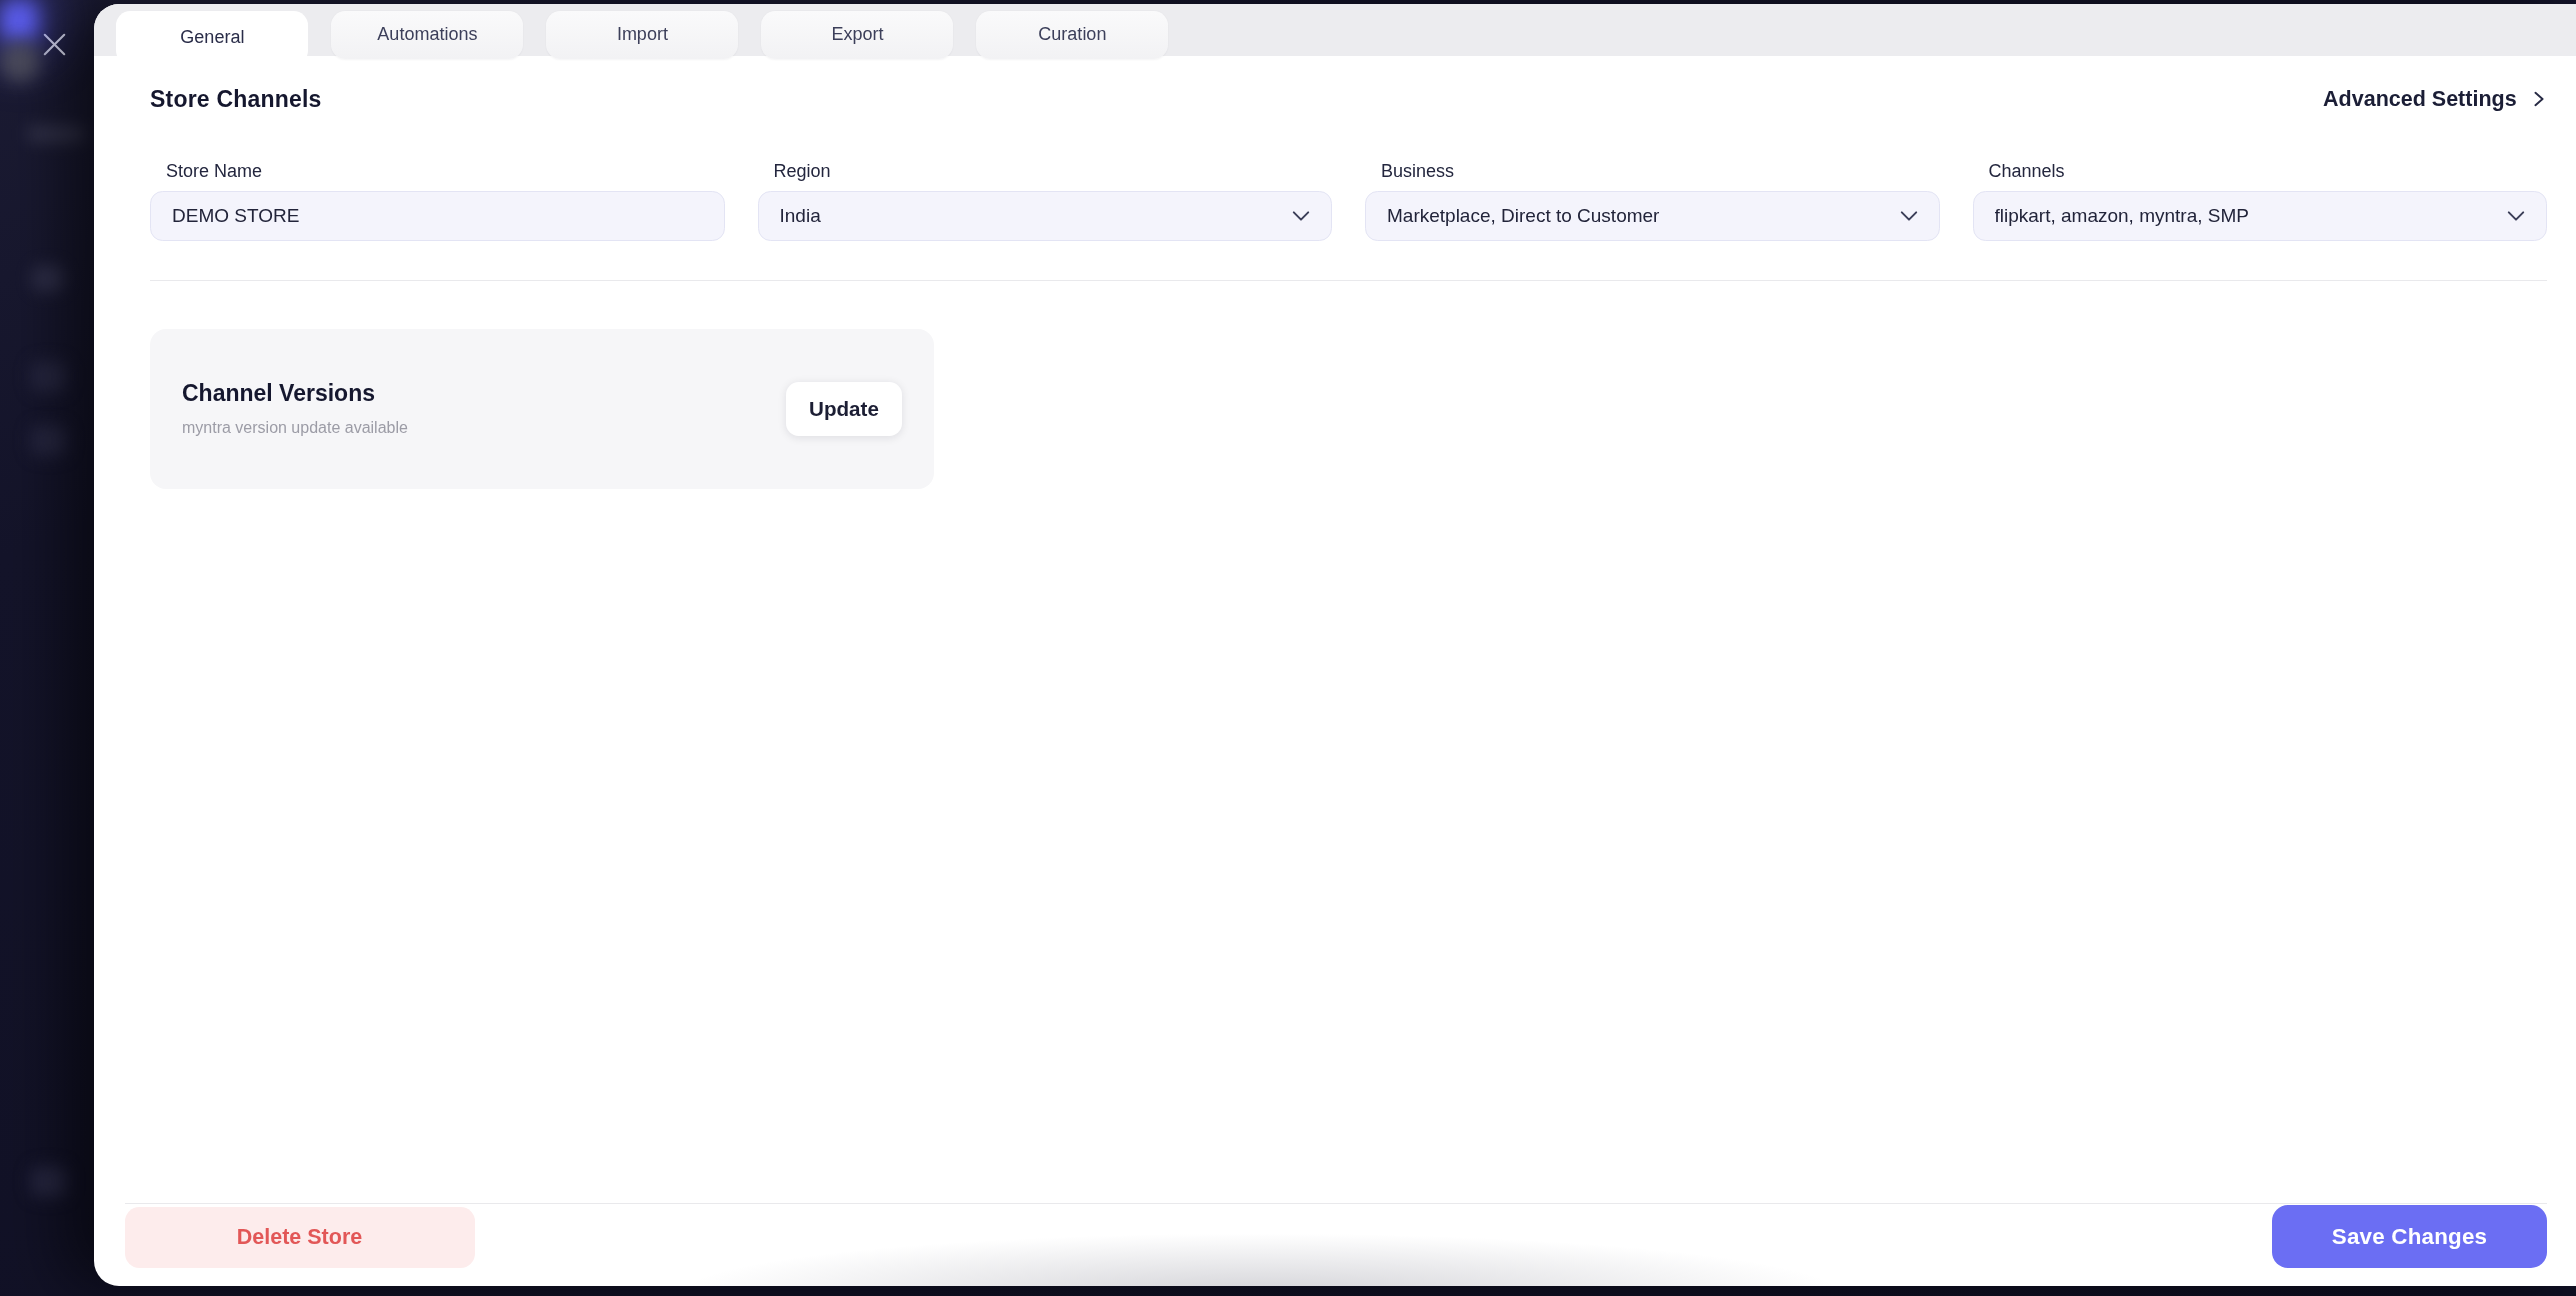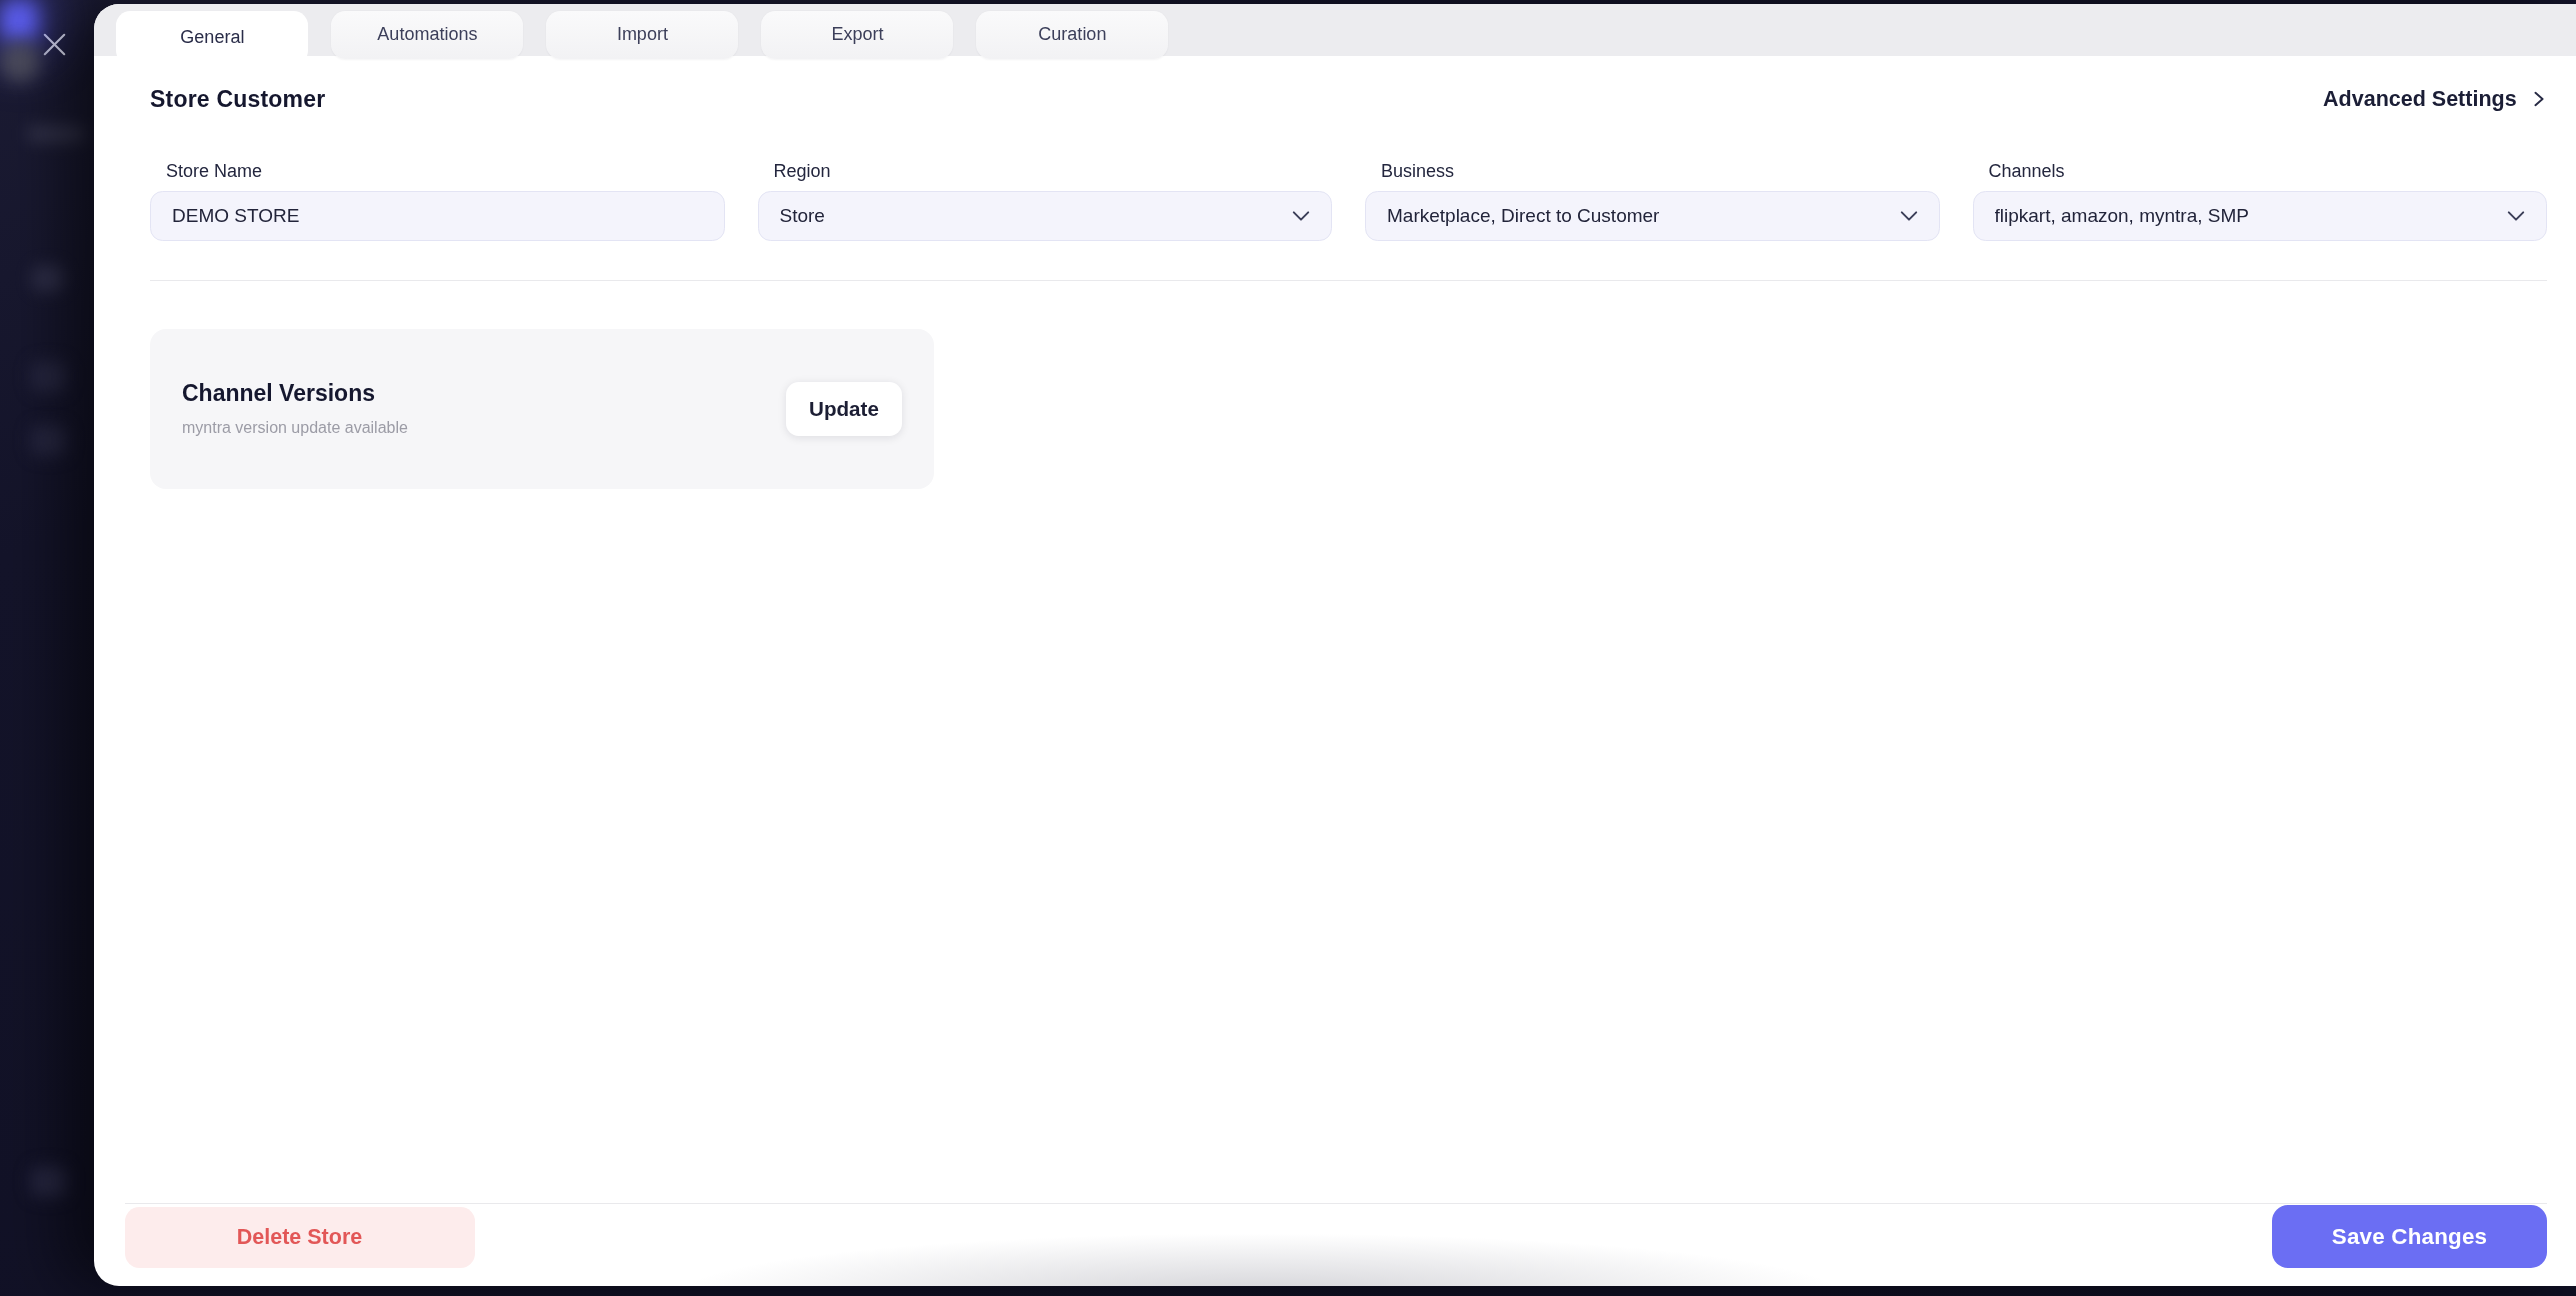--- a/index.html
+++ b/index.html
@@ -145,39 +145,39 @@
       <div class="tab">Automations</div>
       <div class="tab">Import</div>
       <div class="tab">Export</div>
       <div class="tab">Curation</div>
     </div>
   </div>
 
   <div class="content">
 
     <div class="header-row">
-      <div class="page-title">Store Customer</div>
+      <div class="page-title">Store Channels</div>
       <div class="adv-link">
         <span>Advanced Settings</span>
         <svg width="16" height="20" viewBox="0 0 18 22">
           <polyline points="5,4 13,11 5,18" fill="none" stroke="#272a44" stroke-width="2.2" stroke-linecap="round" stroke-linejoin="round"></polyline>
         </svg>
       </div>
     </div>
 
     <div class="form-row">
       <div class="field">
         <label class="field-label">Store Name</label>
         <input class="control" type="text" value="DEMO STORE" style="">
       </div>
 
       <div class="field">
         <label class="field-label">Region</label>
         <div class="control">
-          <span class="select-value">Store</span>
+          <span class="select-value">India</span>
           <svg class="chev" width="20" height="12.6" viewBox="0 0 22 14">
             <polyline points="3,3 11,11 19,3" fill="none" stroke="#3b3e58" stroke-width="2.2" stroke-linecap="round" stroke-linejoin="round"></polyline>
           </svg>
         </div>
       </div>
 
       <div class="field">
         <label class="field-label">Business</label>
         <div class="control">
           <span class="select-value">Marketplace, Direct to Customer</span>

